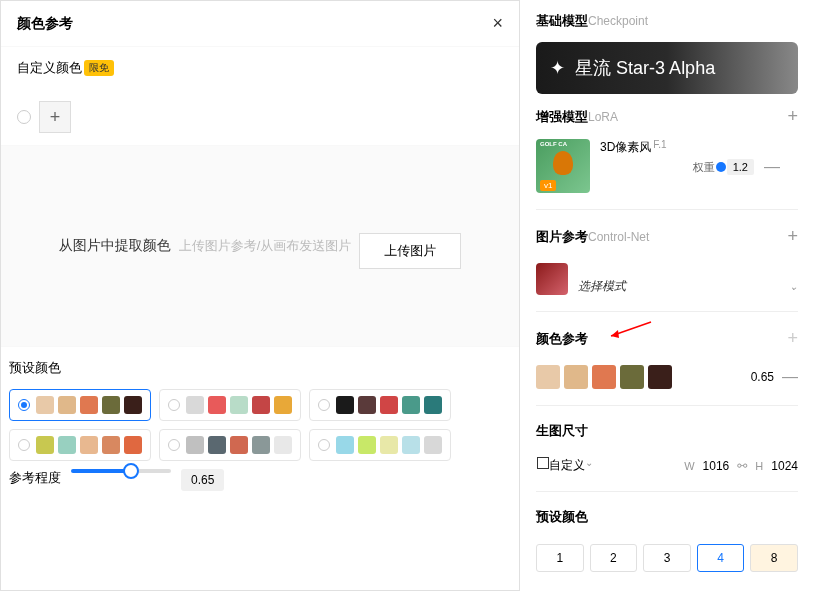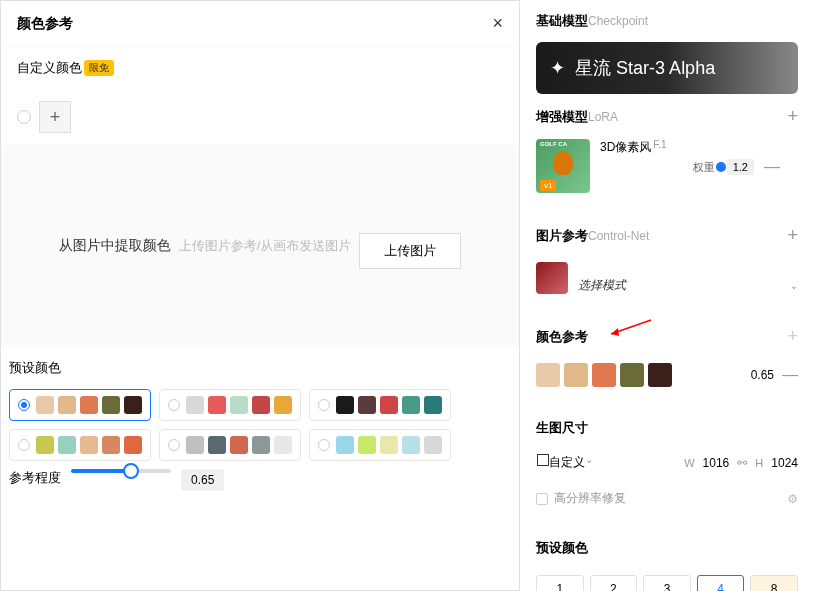--- a/index.html
+++ b/index.html
@@ -246,25 +246,20 @@
       <span>自定义</span>
       <span class="chev">⌄</span>
     </div>
     <span style="flex:1"></span>
     <span class="dim-label">W</span>
     <span class="dim-val">1016</span>
     <span class="link-icon">⚯</span>
     <span class="dim-label">H</span>
     <span class="dim-val">1024</span>
   </div>
-  <div class="hires-row">
-    <span class="checkbox"></span>
-    <span>高分辨率修复</span>
-    <span class="gear">⚙</span>
-  </div>
 
   <div class="divider"></div>
   <div class="r-section-title">
     <span>预设颜色</span>
   </div>
   <div class="count-row" id="count-row">
       <div class="count-btn">1</div>
       <div class="count-btn">2</div>
       <div class="count-btn">3</div>
       <div class="count-btn active">4</div>

